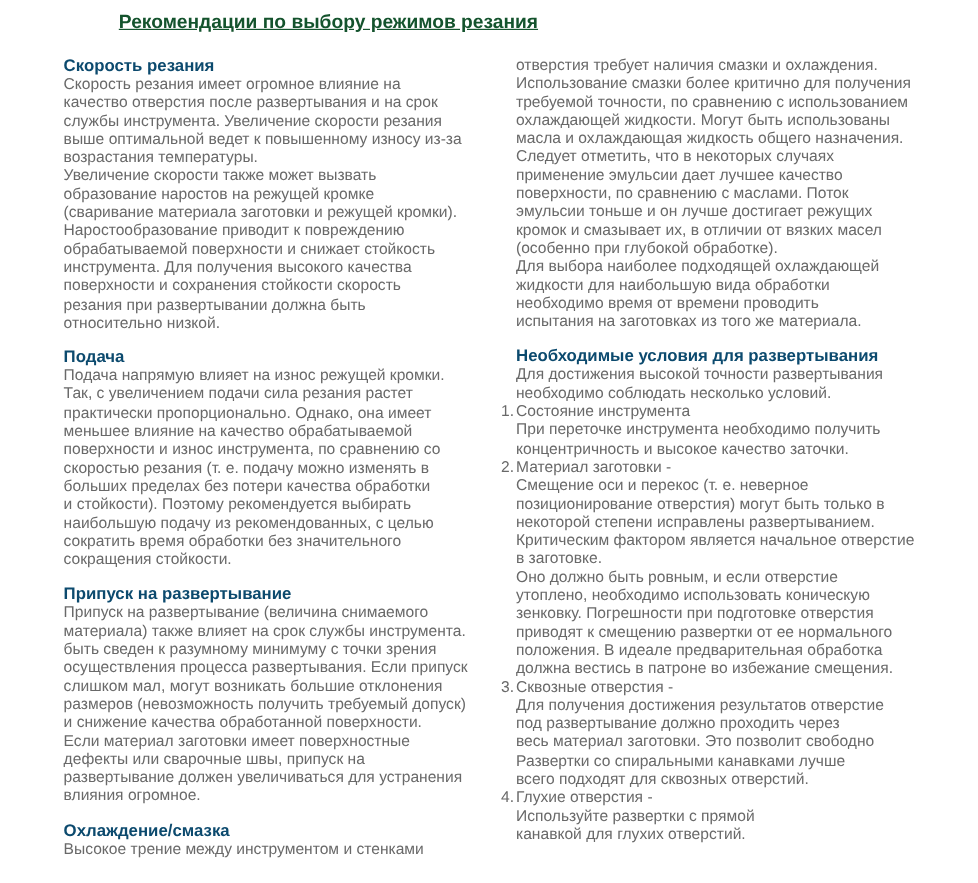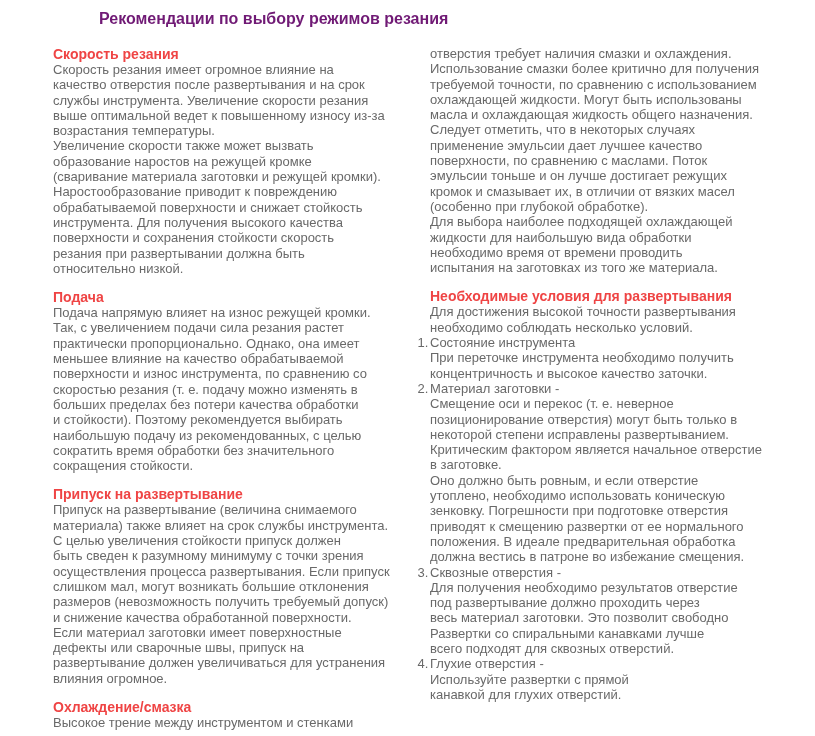--- a/index.html
+++ b/index.html
@@ -18,40 +18,41 @@
     overflow: hidden;
   }
   .title {
     position: absolute;
     left: 99px;
     top: 9px;
     margin: 0;
     font-size: 16px;
     line-height: 20px;
     font-weight: bold;
-    color: #701a75;
+    color: #14532d;
     white-space: nowrap;
+    text-decoration: underline;
   }
   .col {
     position: absolute;
     top: 46px;
   }
   .col-left  { left: 53px;  width: 377px; }
   .col-right { left: 430px; width: 385px; }
 
   .section { margin: 0; }
   .col .section + .section { margin-top: 13px; }
   .col-right .section + .section { }
 
   .heading {
     margin: 0;
     font-size: 14px;
     line-height: 16px;
     font-weight: bold;
-    color: #ef4444;
+    color: #0c4a6e;
     white-space: nowrap;
   }
   .para { margin: 0; }
   .line {
     font-size: 13px;
     line-height: 15.3px;
     color: #696969;
     white-space: nowrap;
   }
   .item { position: relative; }
@@ -103,21 +104,20 @@
           <div class="line">наибольшую подачу из рекомендованных, с целью</div>
           <div class="line">сократить время обработки без значительного</div>
           <div class="line">сокращения стойкости.</div>
         </div>
       </section>
       <section class="section">
         <h2 class="heading">Припуск на развертывание</h2>
         <div class="para">
           <div class="line">Припуск на развертывание (величина снимаемого</div>
           <div class="line">материала) также влияет на срок службы инструмента.</div>
-          <div class="line">С целью увеличения стойкости припуск должен</div>
           <div class="line">быть сведен к разумному минимуму с точки зрения</div>
           <div class="line">осуществления процесса развертывания. Если припуск</div>
           <div class="line">слишком мал, могут возникать большие отклонения</div>
           <div class="line">размеров (невозможность получить требуемый допуск)</div>
           <div class="line">и снижение качества обработанной поверхности.</div>
           <div class="line">Если материал заготовки имеет поверхностные</div>
           <div class="line">дефекты или сварочные швы, припуск на</div>
           <div class="line">развертывание должен увеличиваться для устранения</div>
           <div class="line">влияния огромное.</div>
         </div>
@@ -177,21 +177,21 @@
             <div class="line">зенковку. Погрешности при подготовке отверстия</div>
             <div class="line">приводят к смещению развертки от ее нормального</div>
             <div class="line">положения. В идеале предварительная обработка</div>
             <div class="line">должна вестись в патроне во избежание смещения.</div>
           </div>
         </div>
         <div class="item">
           <span class="num">3.</span>
           <div class="item-lines">
             <div class="line">Сквозные отверстия -</div>
-            <div class="line">Для получения необходимо результатов отверстие</div>
+            <div class="line">Для получения достижения результатов отверстие</div>
             <div class="line">под развертывание должно проходить через</div>
             <div class="line">весь материал заготовки. Это позволит свободно</div>
             <div class="line">Развертки со спиральными канавками лучше</div>
             <div class="line">всего подходят для сквозных отверстий.</div>
           </div>
         </div>
         <div class="item">
           <span class="num">4.</span>
           <div class="item-lines">
             <div class="line">Глухие отверстия -</div>

